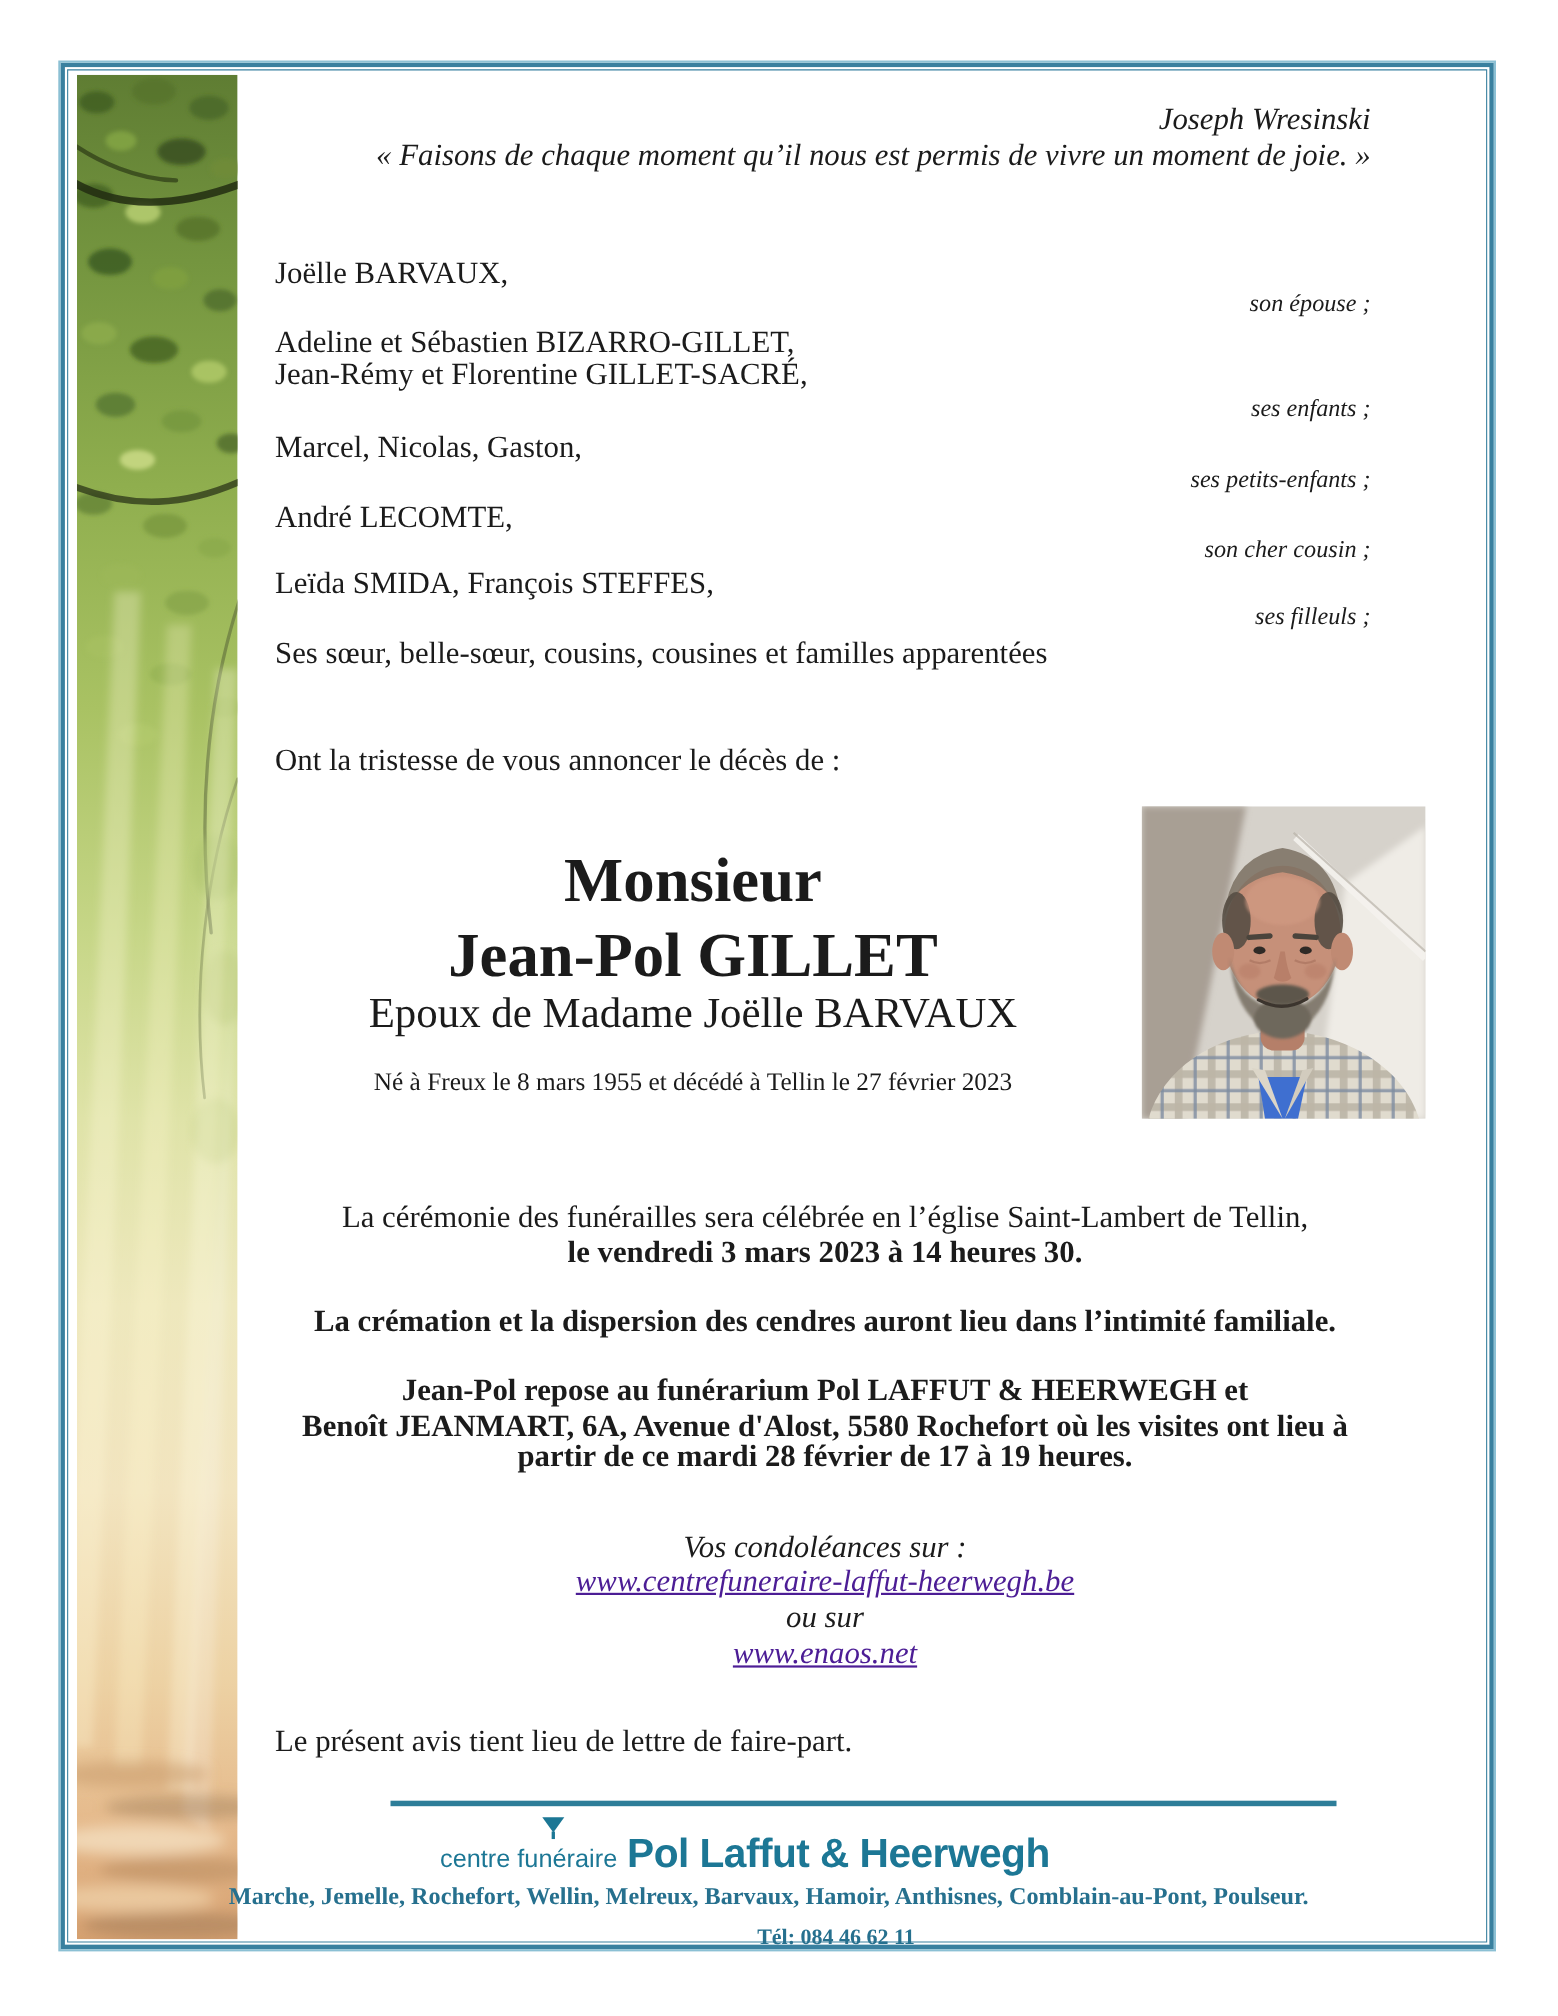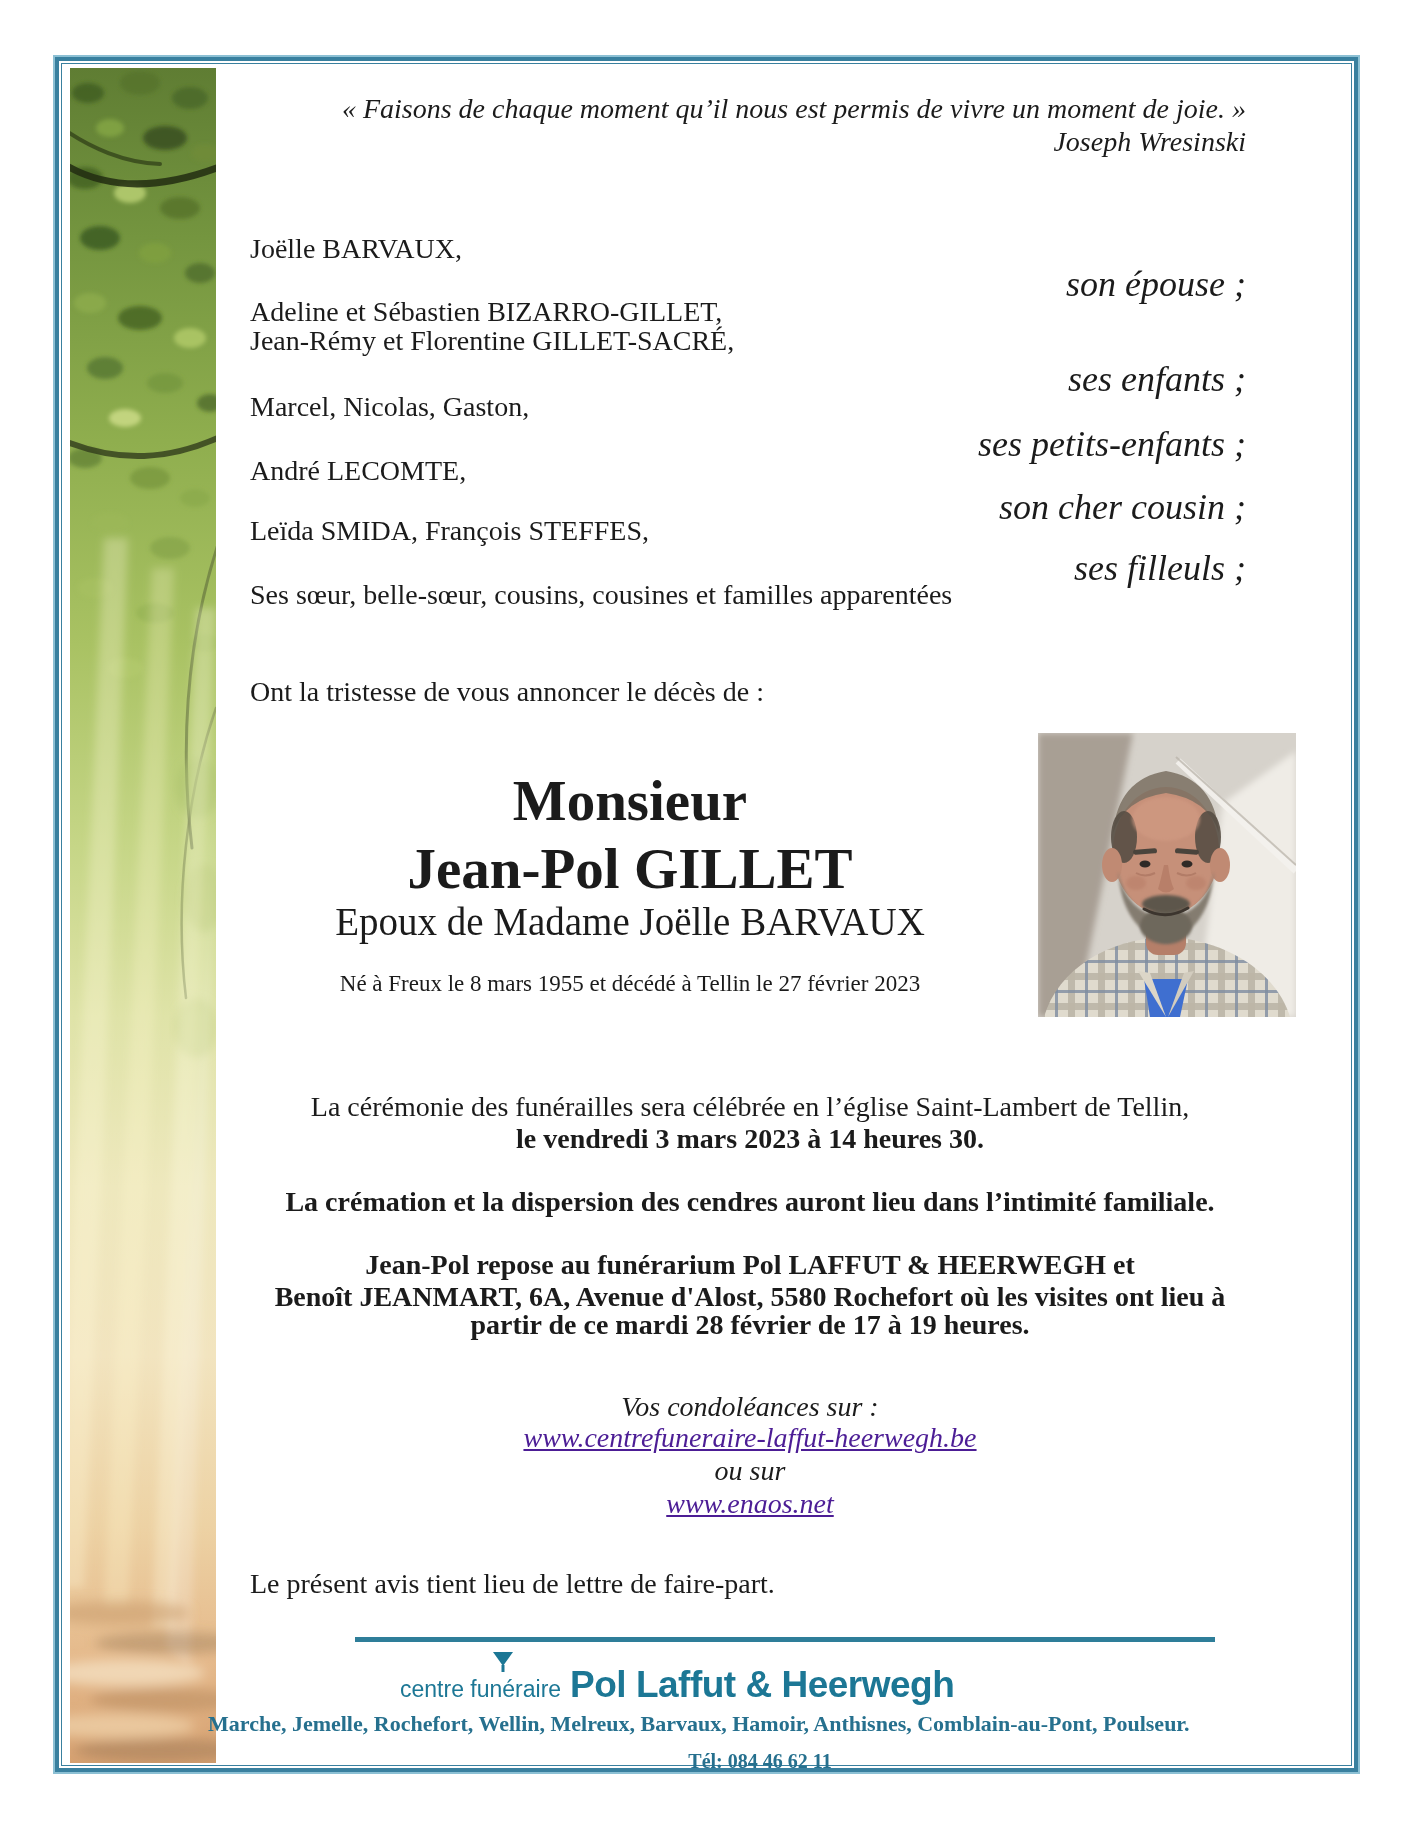--- a/index.html
+++ b/index.html
@@ -23,21 +23,21 @@
   
   .forest-strip { left:70px; top:68px; width:146px; height:1695px; }
   .forest-strip svg { display:block; }
 
   
   .quote-block { top:92px; right:170px; width:1000px; text-align:right;
     font-style:italic; font-size:28px; line-height:33px; }
 
   
   .name-line { left:250px; font-size:28px; white-space:nowrap; }
-  .relation-line { right:170px; font-size:36px; font-style:italic; text-align:right; white-space:nowrap; }
+  .relation-line { right:170px; font-size:22px; font-style:italic; text-align:right; white-space:nowrap; }
 
   
   .title-col { left:250px; width:760px; text-align:center; }
   .t-monsieur { top:768px; font-size:57px; font-weight:bold; }
   .t-name     { top:836px; font-size:57px; font-weight:bold; }
   .t-epoux    { top:899px; font-size:39px; }
   .t-dates    { top:971px; font-size:23px; }
 
   
   .portrait { left:1038px; top:733px; width:258px; height:284px; }
@@ -152,22 +152,22 @@
       <ellipse cx="100" cy="1575" rx="75" ry="11" fill="#8a6b4a" opacity="0.35"></ellipse>
       <ellipse cx="55" cy="1605" rx="80" ry="13" fill="#f7e8cc" opacity="0.65"></ellipse>
       <ellipse cx="95" cy="1632" rx="75" ry="12" fill="#b5895e" opacity="0.5"></ellipse>
       <ellipse cx="45" cy="1658" rx="80" ry="12" fill="#f3dcb6" opacity="0.6"></ellipse>
       <ellipse cx="90" cy="1682" rx="85" ry="12" fill="#8f6f4d" opacity="0.4"></ellipse>
     </g>
   </svg>
 </div>
 
 <div class="abs quote-block">
+  <div>Joseph Wresinski</div>
   <div>« Faisons de chaque moment qu’il nous est permis de vivre un moment de joie. »</div>
-  <div>Joseph Wresinski</div>
 </div>
 
 <div class="abs name-line" style="top:233px">Joëlle BARVAUX,</div>
 <div class="abs name-line" style="top:296px">Adeline et Sébastien BIZARRO-GILLET,</div>
 <div class="abs name-line" style="top:325px">Jean-Rémy et Florentine GILLET-SACRÉ,</div>
 <div class="abs name-line" style="top:391px">Marcel, Nicolas, Gaston,</div>
 <div class="abs name-line" style="top:455px">André LECOMTE,</div>
 <div class="abs name-line" style="top:515px">Leïda SMIDA, François STEFFES,</div>
 <div class="abs name-line" style="top:579px">Ses sœur, belle-sœur, cousins, cousines et familles apparentées</div>
 

